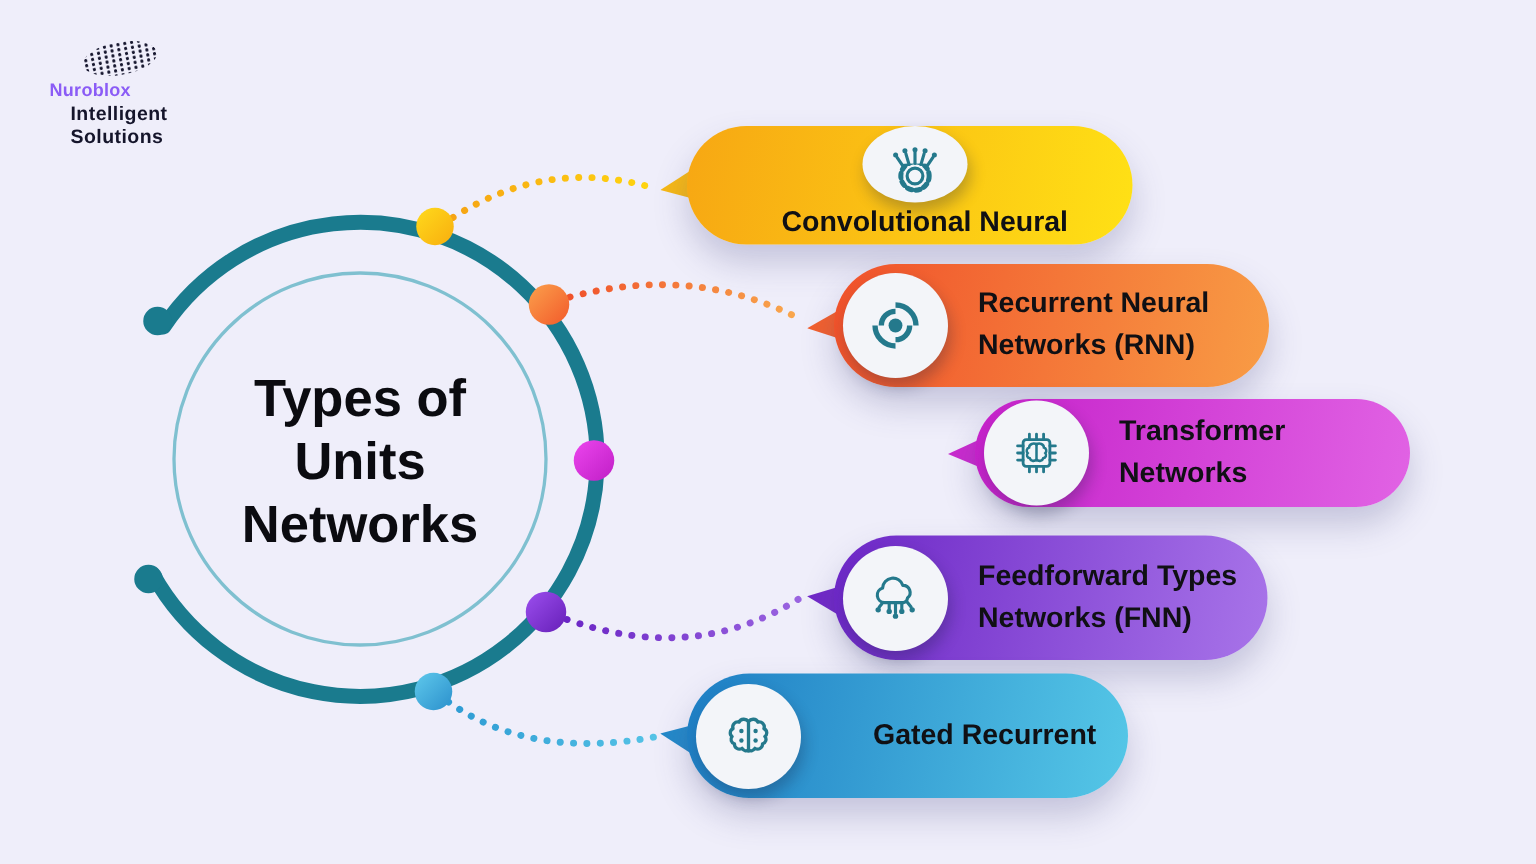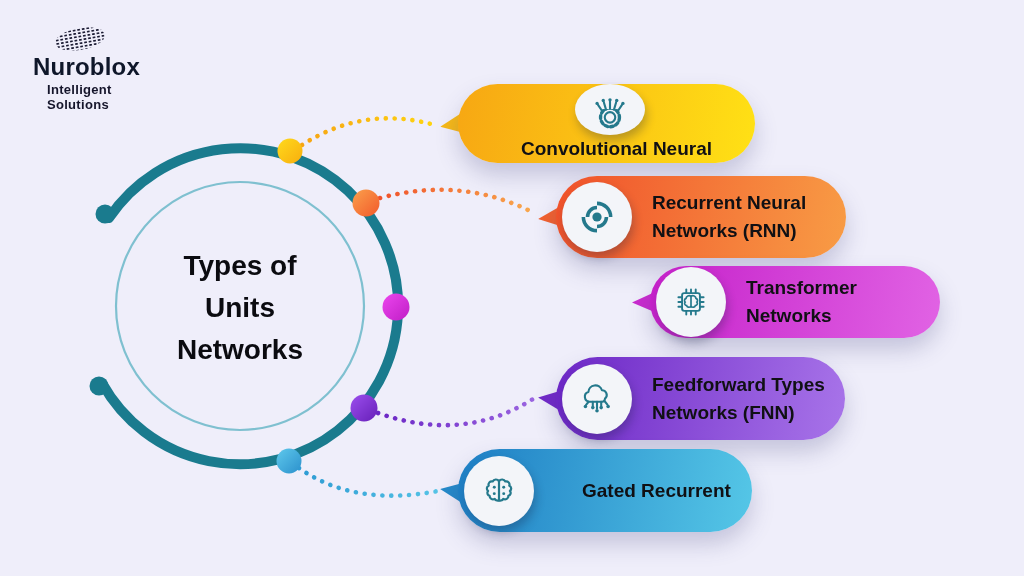--- a/index.html
+++ b/index.html
@@ -5,26 +5,26 @@
   * { margin:0; padding:0; box-sizing:border-box; }
   body { font-family:"Liberation Sans", sans-serif; }
   .canvas { position:relative; width:1024px; height:576px; overflow:hidden; }
 
   
   .logo { position:absolute; left:33px; top:28px; width:120px; text-align:left; }
   .logo-mark { width:50px; height:22px; margin-left:22px; border-radius:50%;
     transform:rotate(-10deg);
     background-image:radial-gradient(circle, #181830 1px, transparent 1.15px);
     background-size:4.6px 3.4px; }
-  .logo-name { font-size:24px; font-weight:bold; color:#0f172a; letter-spacing:.2px; margin-top:3px; }
+  .logo-name { font-size:12px; font-weight:bold; color:#8b5cf6; letter-spacing:.2px; margin-top:3px; }
   .logo-tag { font-size:13px; font-weight:bold; color:#15152B; letter-spacing:.3px; margin-left:14px; margin-top:1px; }
 
   
   .center-title { position:absolute; left:118px; top:245px; width:244px;
-    text-align:center; font-weight:bold; font-size:28px; line-height:42px; color:#0B0B10; }
+    text-align:center; font-weight:bold; font-size:35px; line-height:42px; color:#0B0B10; }
 
   svg.overlay { position:absolute; left:0; top:0; }
 
   
   .capsule { position:absolute; }
   .pointer { position:absolute; left:-18px; top:50%; width:30px; height:30px;
     clip-path:polygon(100% 6%, 0 52%, 100% 94%); z-index:1; }
   .pill { position:absolute; inset:0; border-radius:42px; display:flex; align-items:center;
     box-shadow:0 12px 22px rgba(70,70,130,.25); z-index:2; }
   .badge { width:70px; height:70px; min-width:70px; margin-left:6px; border-radius:50%;

